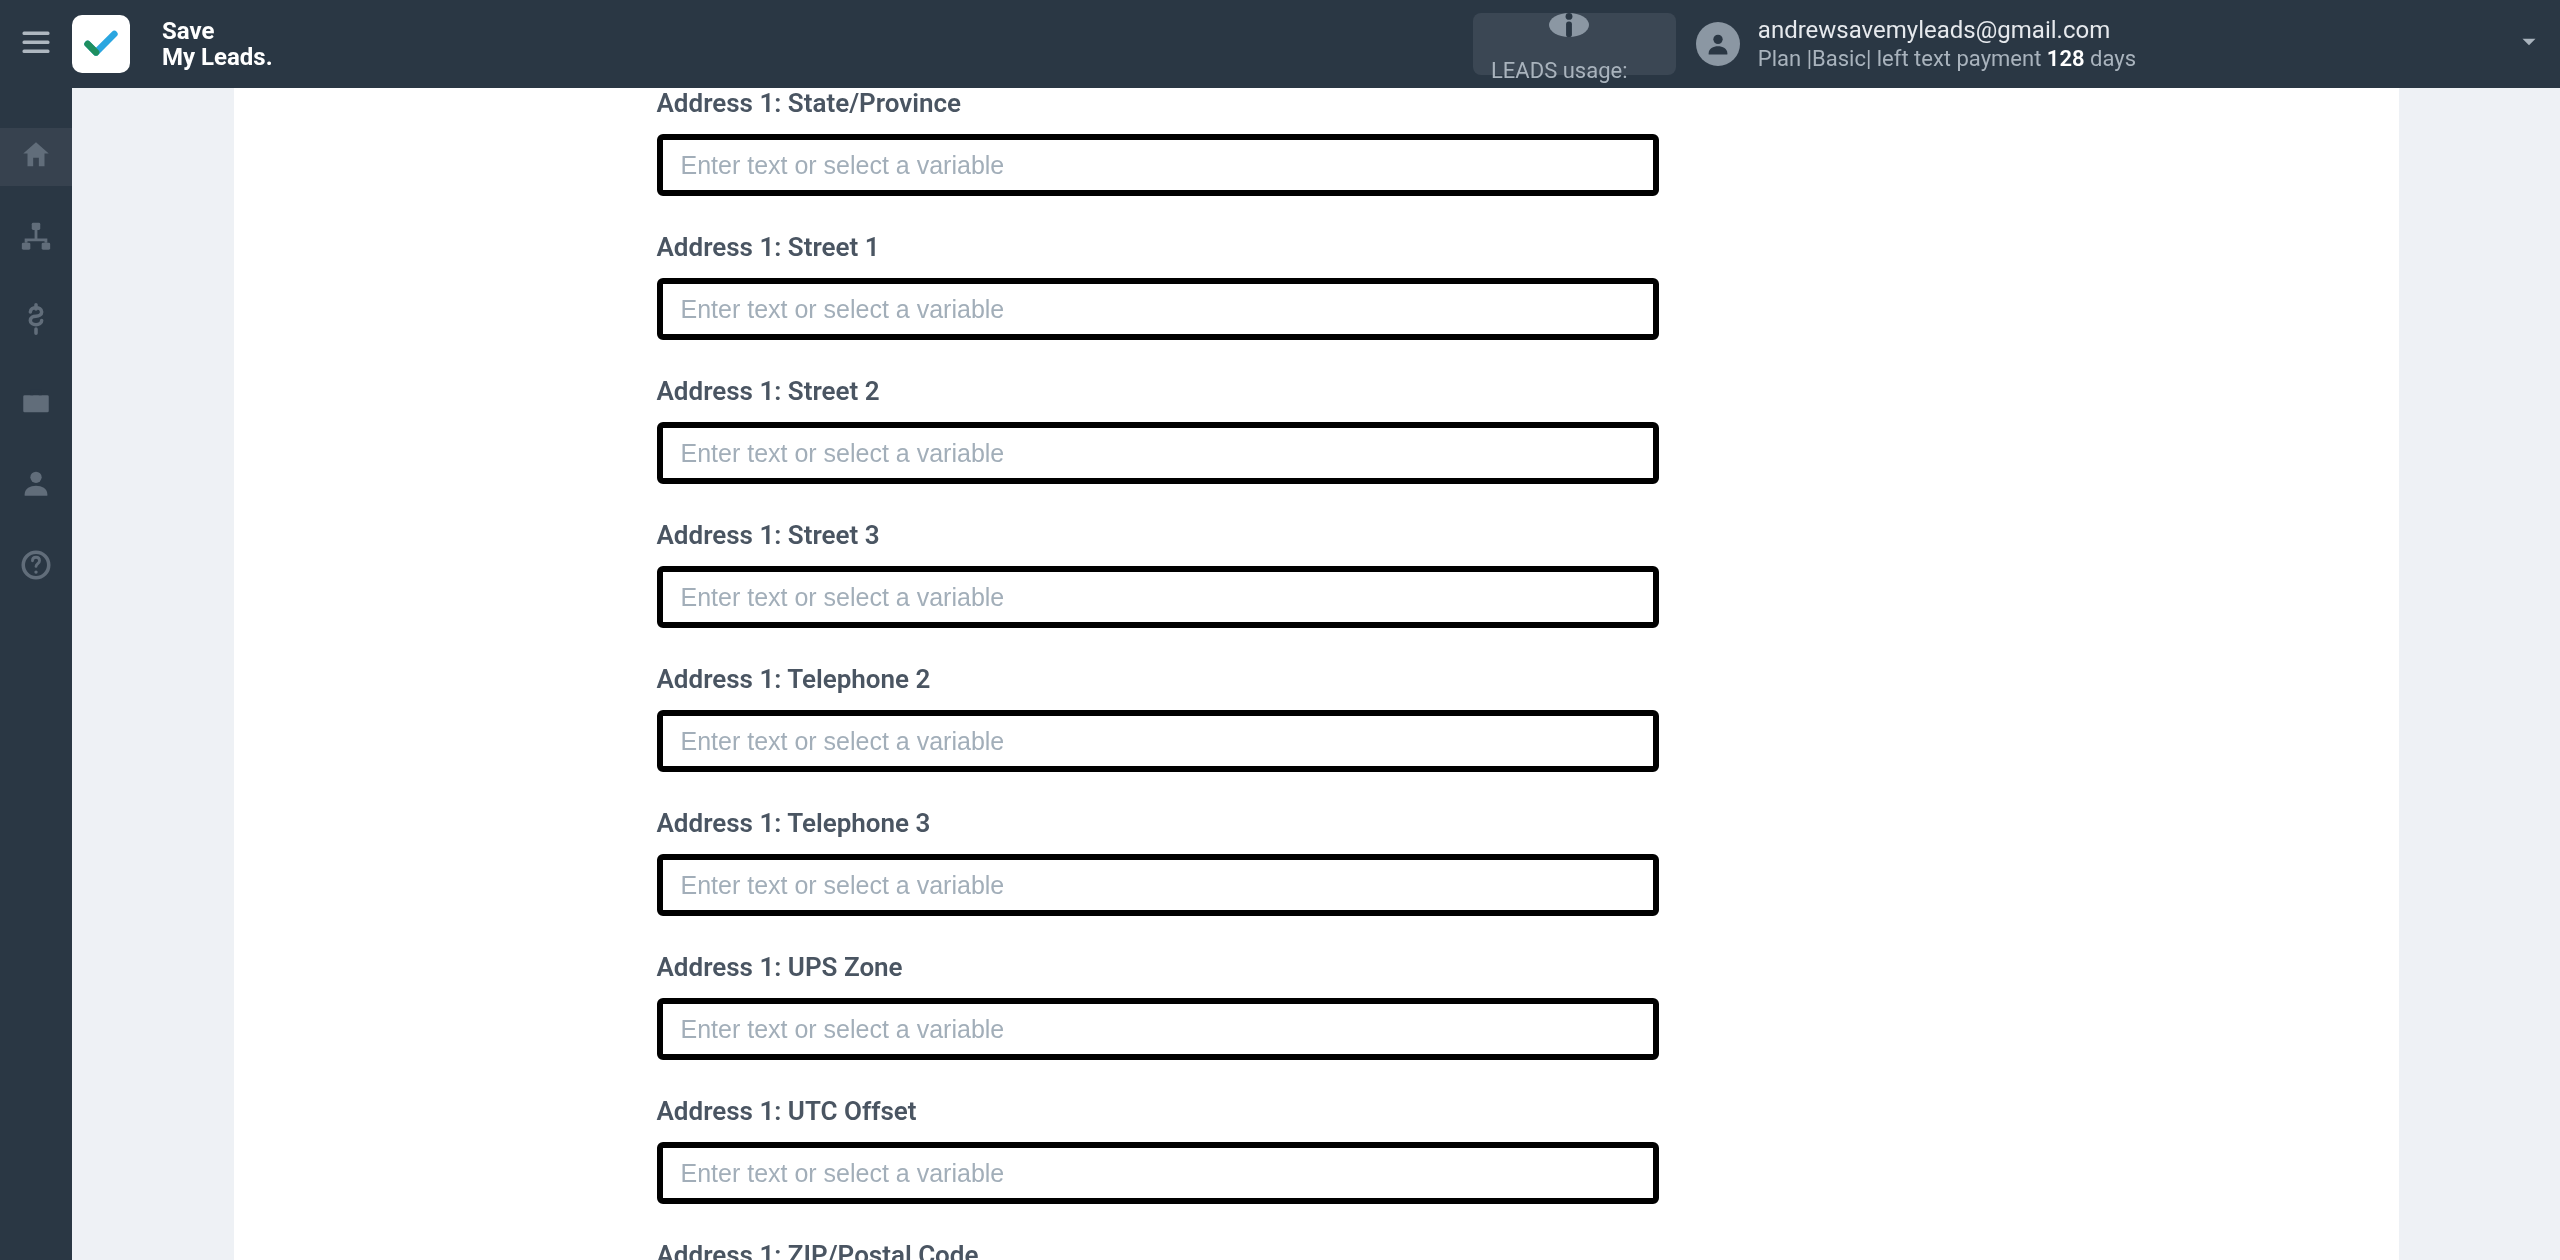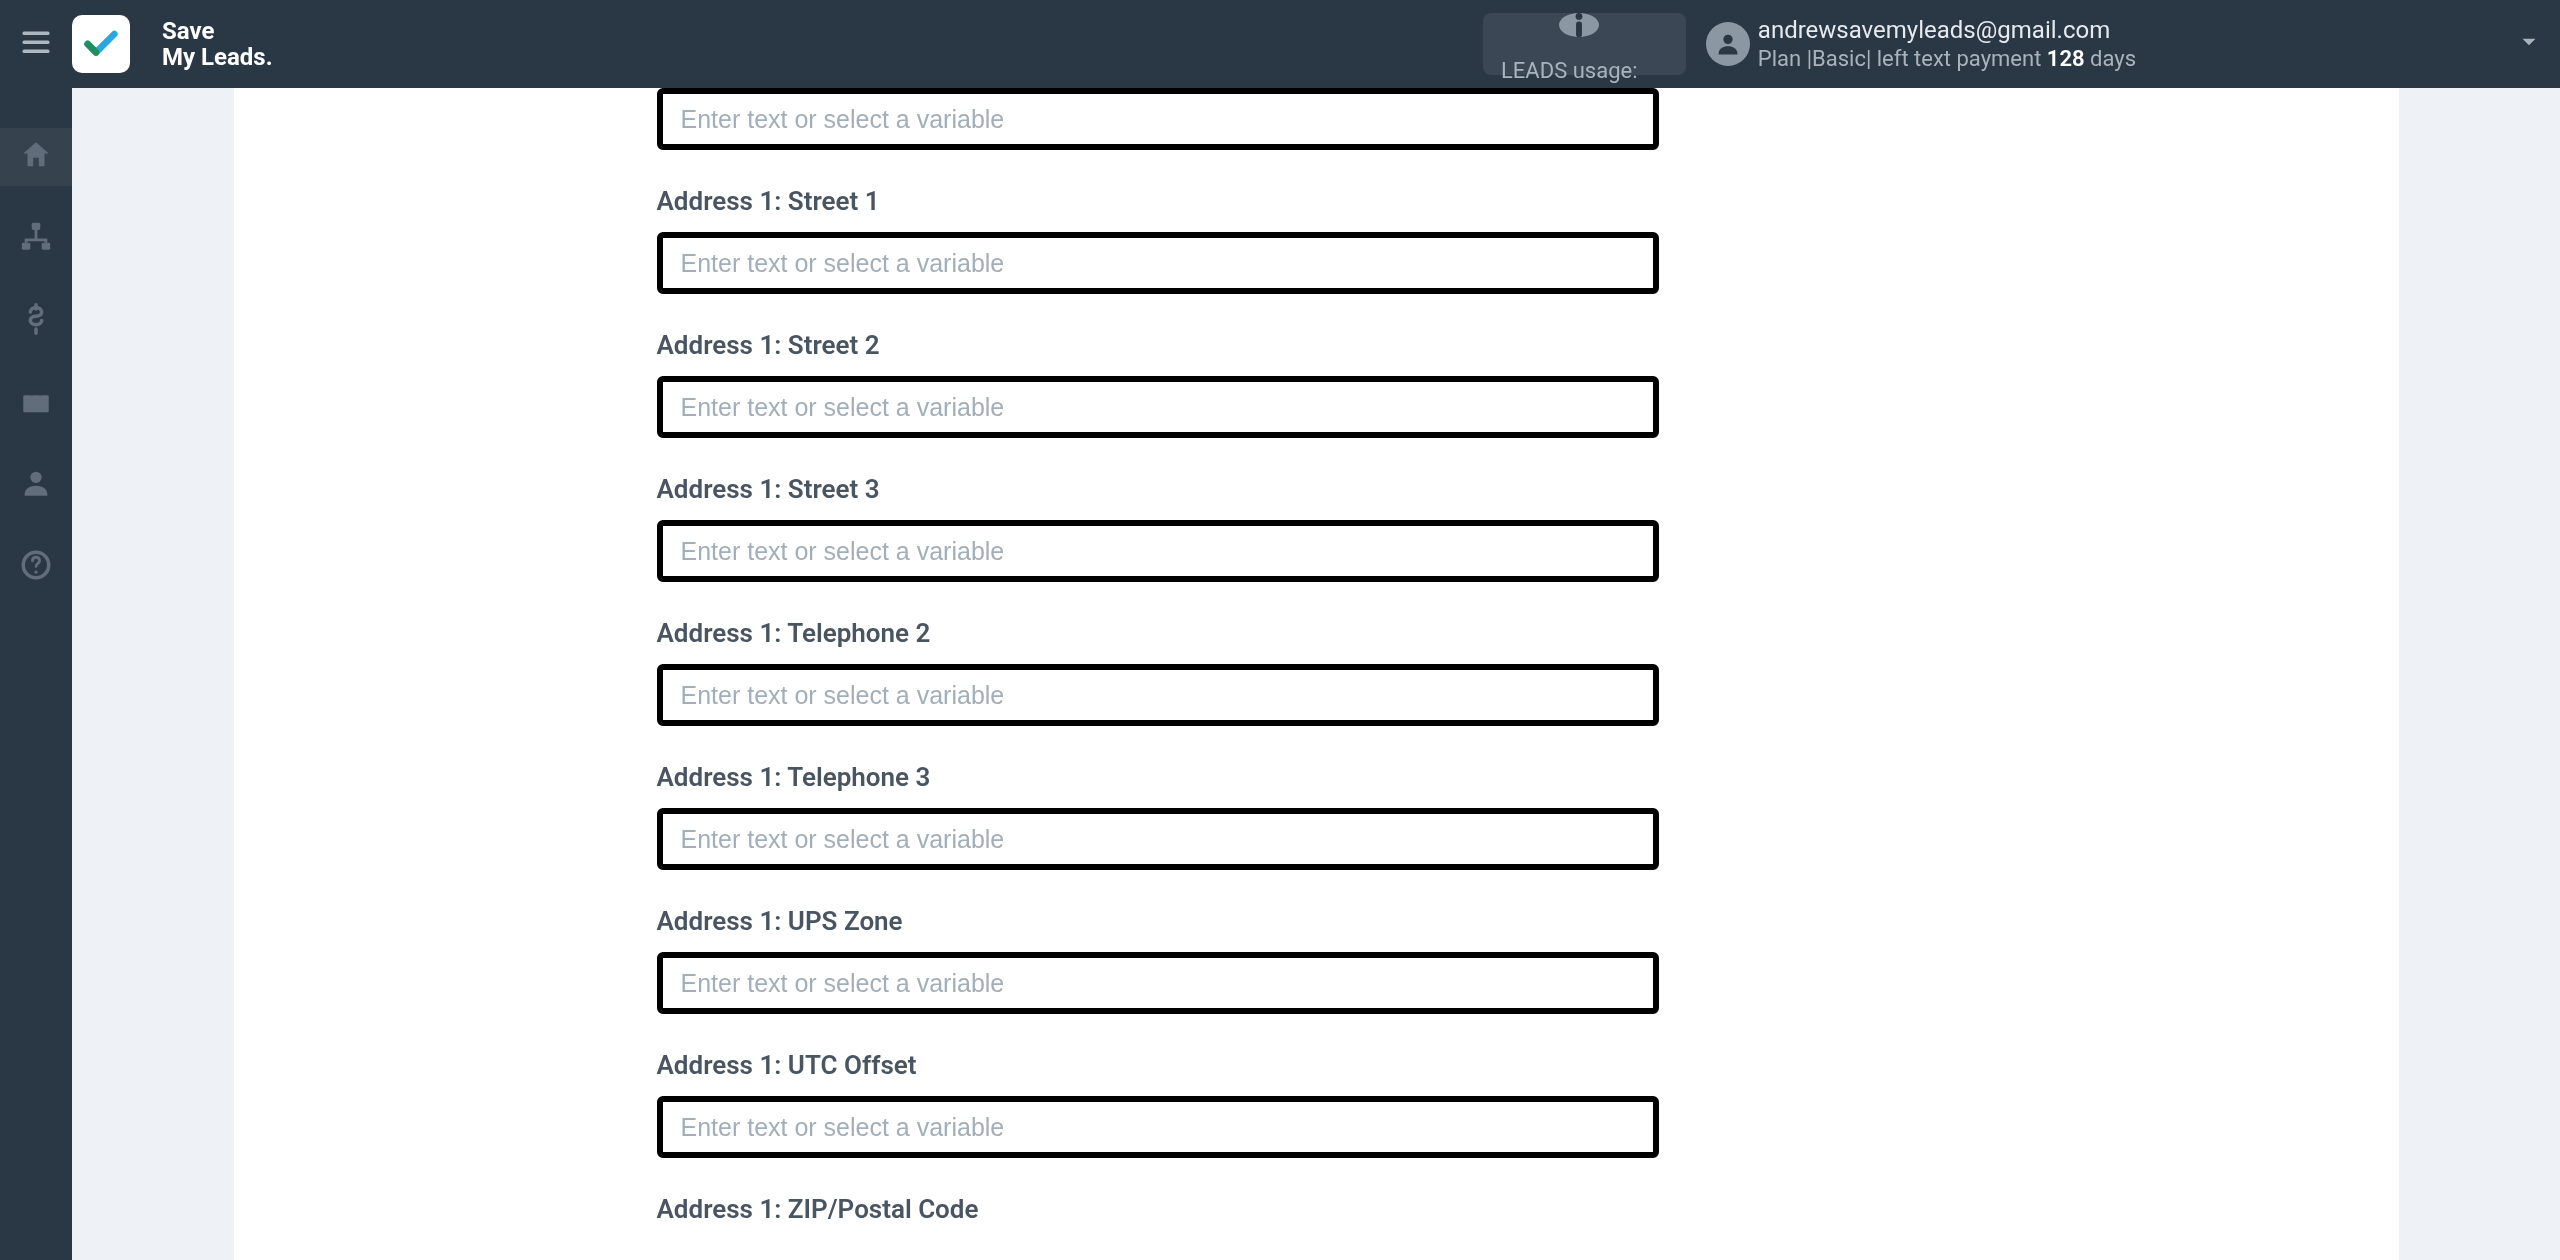--- a/index.html
+++ b/index.html
@@ -79,21 +79,21 @@
     font-size: 22px;
     line-height: 1.25;
   }
   .usage-text .used { color: #8fcf6a; font-weight: 600; }
   .usage-text .of { font-style: italic; color: #8fcf6a; }
   .usage-text .cap { color: #fde047; }
   .usage-text .pct { color: #7e8a96; font-style: italic; }
   .account-block {
     display: flex;
     align-items: center;
-    gap: 8px;
+    gap: 18px;
   }
   .avatar-circle {
     width: 44px; height: 44px;
     background: #8b97a3;
     border-radius: 50%;
     display: flex;
     align-items: center;
     justify-content: center;
   }
   .avatar-circle svg { width: 28px; height: 28px; fill: #2a3744; }
@@ -292,20 +292,21 @@
           <path d="M9.5 9c0-1.5 1-2.5 2.5-2.5s2.5 1 2.5 2.5c0 2-2.5 2-2.5 4" fill="none" stroke="#616d7a" stroke-width="2" stroke-linecap="round"></path>
           <circle cx="12" cy="17" r="1.2" fill="#616d7a"></circle>
         </svg></span>
   </div>
 </div>
 
 <div class="content-wrap">
   <div class="content-card">
     <div class="form-area">
       <div class="field-group">
+        <div class="field-label">Address 1: State/Province</div>
         <input class="field-input" type="text" placeholder="Enter text or select a variable" style="">
       </div>
       <div class="field-group">
         <div class="field-label">Address 1: Street 1</div>
         <input class="field-input" type="text" placeholder="Enter text or select a variable" style="">
       </div>
       <div class="field-group">
         <div class="field-label">Address 1: Street 2</div>
         <input class="field-input" type="text" placeholder="Enter text or select a variable" style="">
       </div>

